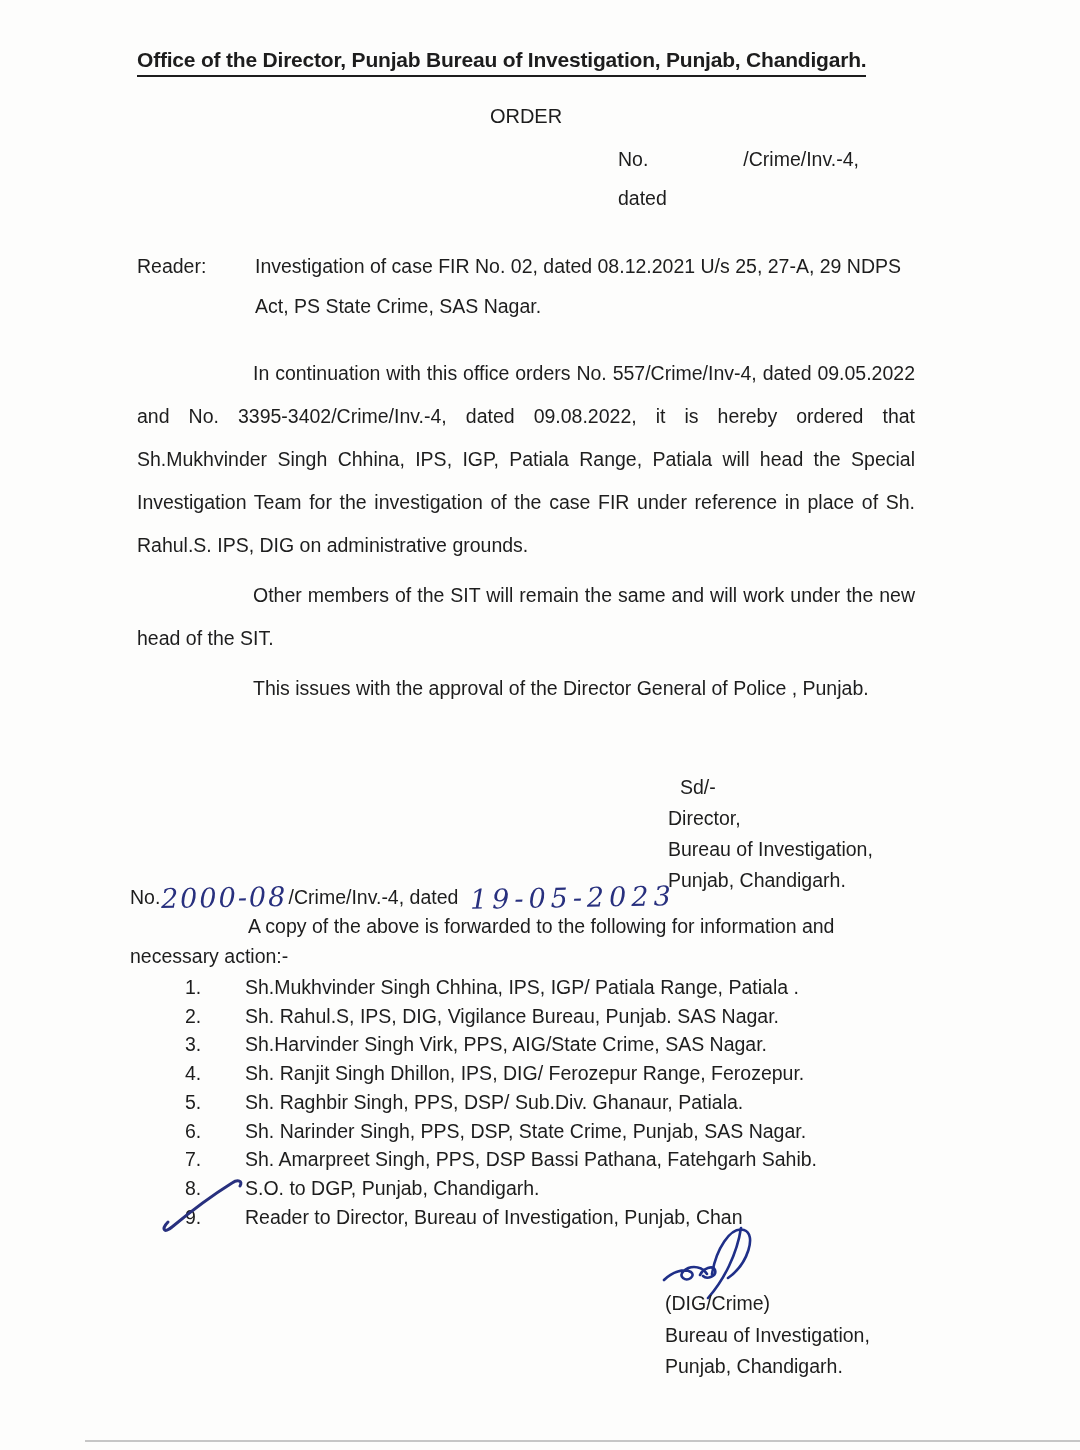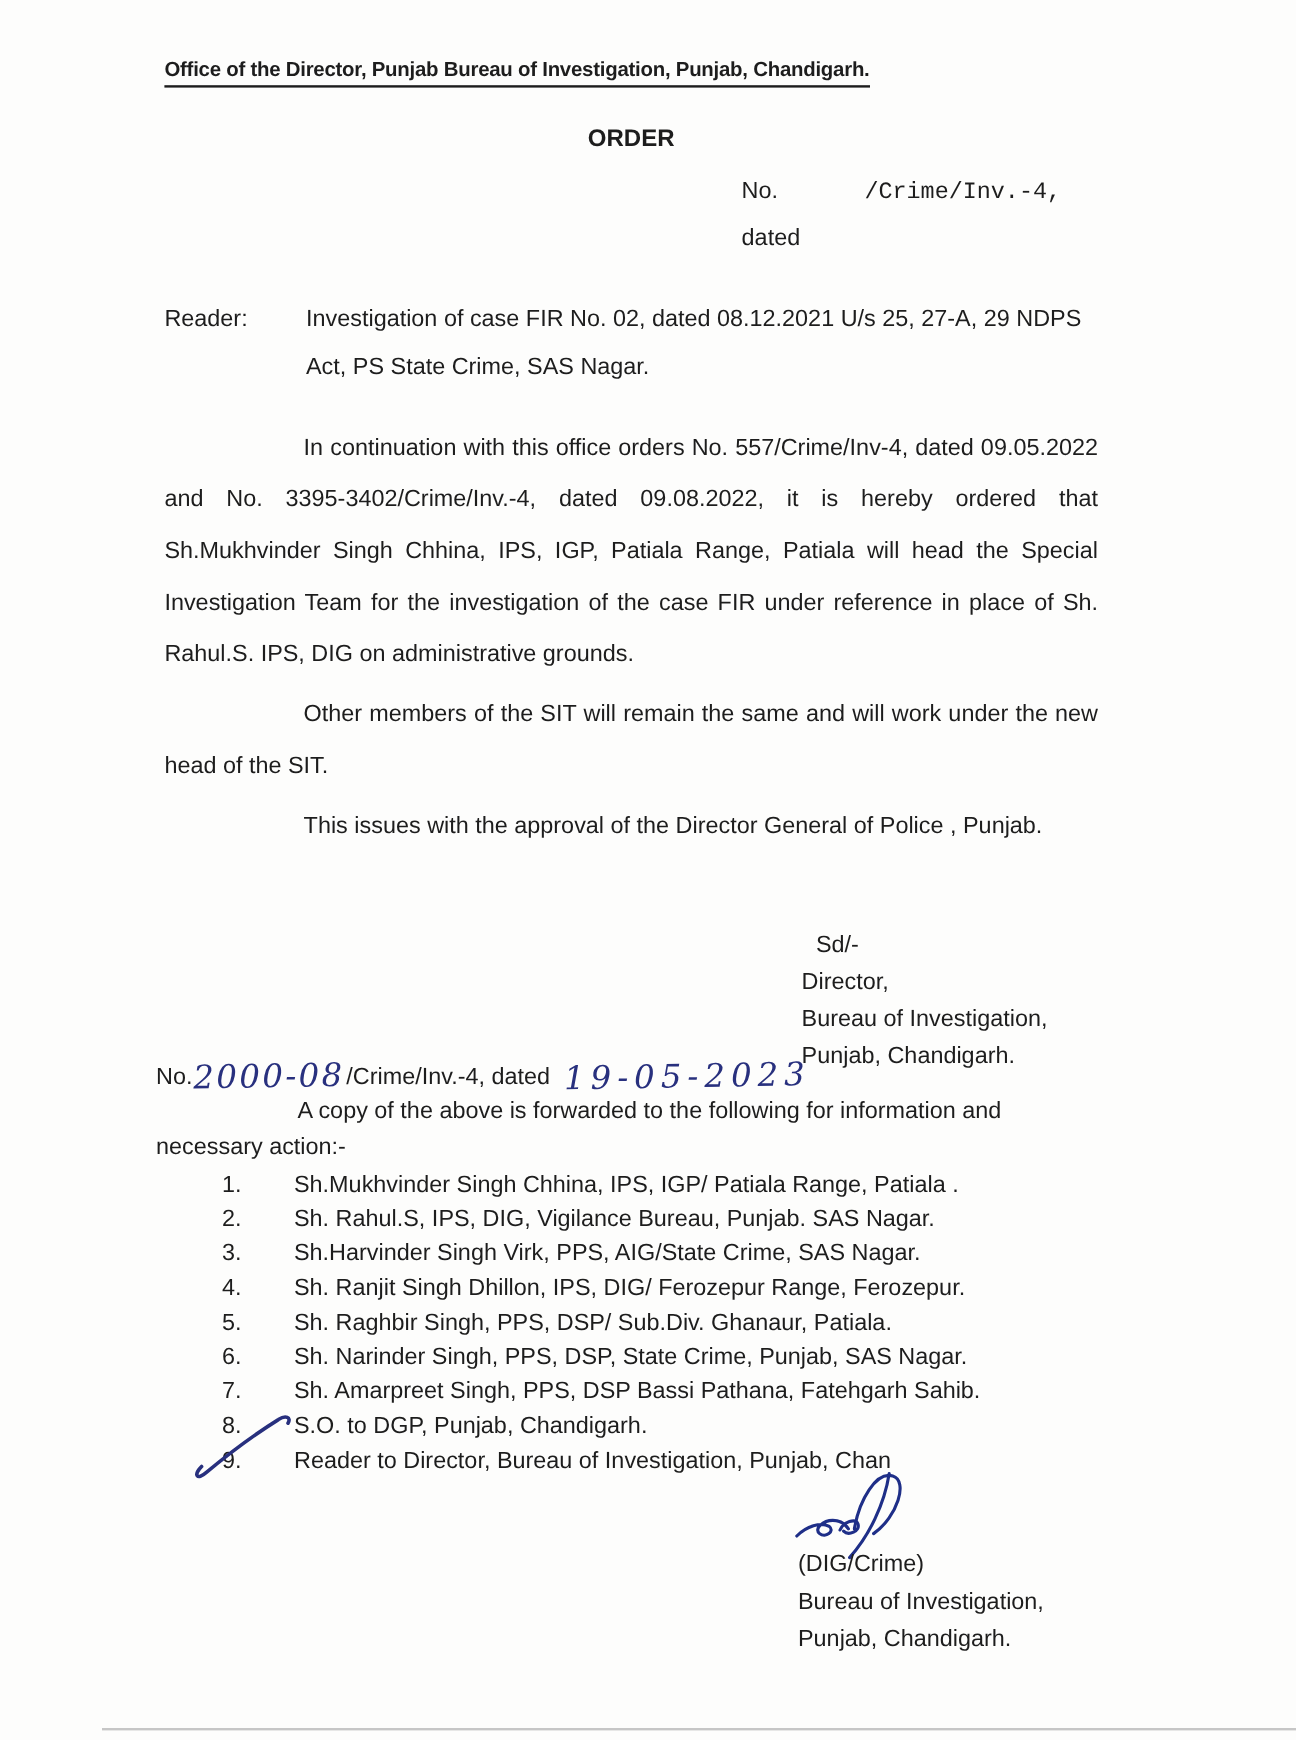--- a/index.html
+++ b/index.html
@@ -11,33 +11,33 @@
     color:#1d1d1d;
     font-family:"Liberation Sans", sans-serif;
     font-size:19.5px;
     overflow:hidden;
   }
   .abs { position:absolute; }
 
   .doc-title {
     left:137px; top:48px;
     font-weight:bold;
-    font-size:17px;
+    font-size:21px;
     letter-spacing:-0.2px;
     border-bottom:2.5px solid #1d1d1d;
     padding-bottom:3px;
   }
   .order-heading {
     left:137px; top:105px; width:778px;
     text-align:center;
-    font-weight:bold;
+    font-weight:normal;
     font-size:20px;
   }
   .ref-no-line { left:618px; top:148px; }
-  .ref-no-suffix { margin-left:72px;font-family:Liberation Mono, monospace; }
+  .ref-no-suffix { margin-left:95px; }
   .ref-dated-line { left:618px; top:187px; }
 
   .subject-row {
     left:137px; top:246px; width:790px;
     display:flex;
   }
   .subject-label { flex:0 0 118px; line-height:40px; }
   .subject-text  { flex:1; line-height:40px; max-width:662px; }
 
   .body-para {

